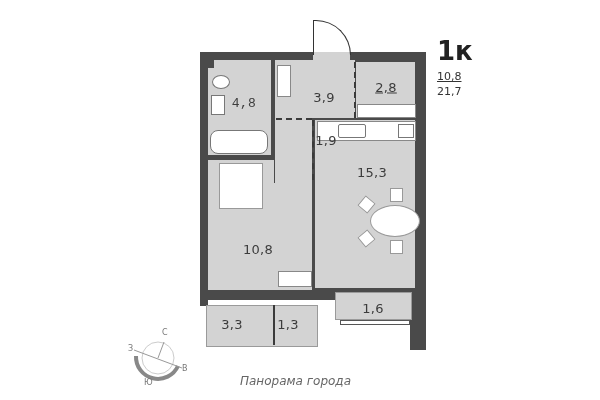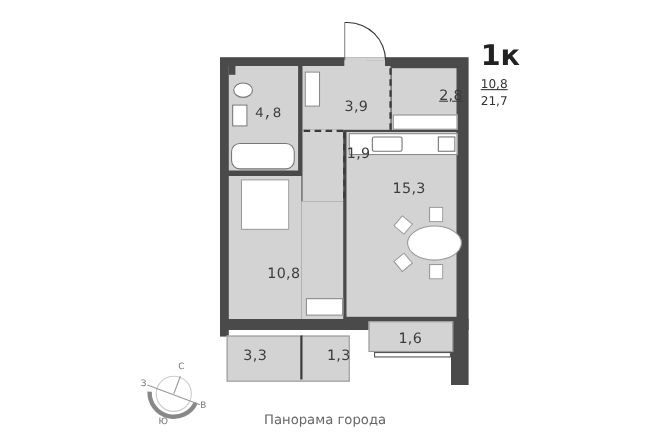--- a/index.html
+++ b/index.html
@@ -6,21 +6,21 @@
   body { width:600px; height:400px; background:#ffffff; position:relative; overflow:hidden;
          font-family:"DejaVu Sans", sans-serif; }
   .abs { position:absolute; }
   .wall { position:absolute; background:#4a4a4a; }
   .room { position:absolute; background:#d3d3d3; }
   .label { position:absolute; color:#3c3c3c; font-size:13px; letter-spacing:0.3px; transform:translate(-50%,-50%); white-space:nowrap; }
   .dash-h { position:absolute; height:0; border-top:2px dashed #3a3a3a; }
   .dash-v { position:absolute; width:0; border-left:2px dashed #3a3a3a; }
   .header-type { position:absolute; left:437px; top:36px; font-size:26px; font-weight:bold; color:#222; }
   .area-line { position:absolute; left:437px; font-size:11px; color:#333; }
-  .footer { position:absolute; left:0; width:591px; top:374px; text-align:center; font-size:12px; color:#666; }
+  .footer { position:absolute; left:0; width:591px; top:374px; text-align:center; font-size:12px; color:#666;font-style:italic; }
 </style>
 </head>
 <body>
 
 <div class="header-type">1к</div>
 <div class="area-line" style="top:70px; text-decoration:underline;">10,8</div>
 <div class="area-line" style="top:85px;">21,7</div>
 
 <div class="abs" style="left:0;top:0;width:600px;height:400px;">
 
@@ -70,26 +70,26 @@
   <div class="abs" style="left:370px; top:205px; width:48px; height:30px; border-radius:50%; background:#fff; border:1px solid #999;"></div>
   <div class="abs" style="left:390px; top:188px; width:11px; height:12px; background:#fff; border:1px solid #999;"></div>
   <div class="abs" style="left:390px; top:240px; width:11px; height:12px; background:#fff; border:1px solid #999;"></div>
   <div class="abs" style="left:360px; top:198px; width:11px; height:11px; background:#fff; border:1px solid #999; transform:rotate(40deg);"></div>
   <div class="abs" style="left:360px; top:232px; width:11px; height:11px; background:#fff; border:1px solid #999; transform:rotate(-40deg);"></div>
 
   <div class="abs" style="left:313px; top:20px; width:36px; height:34px; border-top:1.5px solid #333; border-right:1.5px solid #333; border-top-right-radius:36px; border-left:1.5px solid #333;"></div>
 
   <div class="label" style="left:244px; top:103px;font-family:Liberation Mono, monospace;">4,8</div>
   <div class="label" style="left:324px; top:97px;">3,9</div>
-  <div class="label" style="left:410px; top:87px;text-decoration:underline;">2,8</div>
+  <div class="label" style="left:386px; top:87px;text-decoration:underline;">2,8</div>
   <div class="label" style="left:293px; top:140px;margin-left:33px;">1,9</div>
   <div class="label" style="left:372px; top:172px;">15,3</div>
   <div class="label" style="left:258px; top:249px;">10,8</div>
   <div class="label" style="left:232px; top:324px;">3,3</div>
-  <div class="label" style="left:308px; top:324px;">1,3</div>
+  <div class="label" style="left:288px; top:324px;">1,3</div>
   <div class="label" style="left:373px; top:308px;">1,6</div>
 </div>
 
 <div class="abs" style="left:128px; top:330px; width:60px; height:60px;">
   <svg width="60" height="60" viewBox="0 0 60 60">
     <circle cx="30" cy="28" r="16" fill="none" stroke="#ccc" stroke-width="1"></circle>
     <path d="M8 26 A22 22 0 0 0 50 36" fill="none" stroke="#888" stroke-width="4"></path>
     <line x1="6" y1="20" x2="54" y2="38" stroke="#999" stroke-width="1"></line>
     <line x1="30" y1="28" x2="36" y2="12" stroke="#999" stroke-width="1"></line>
   </svg>

